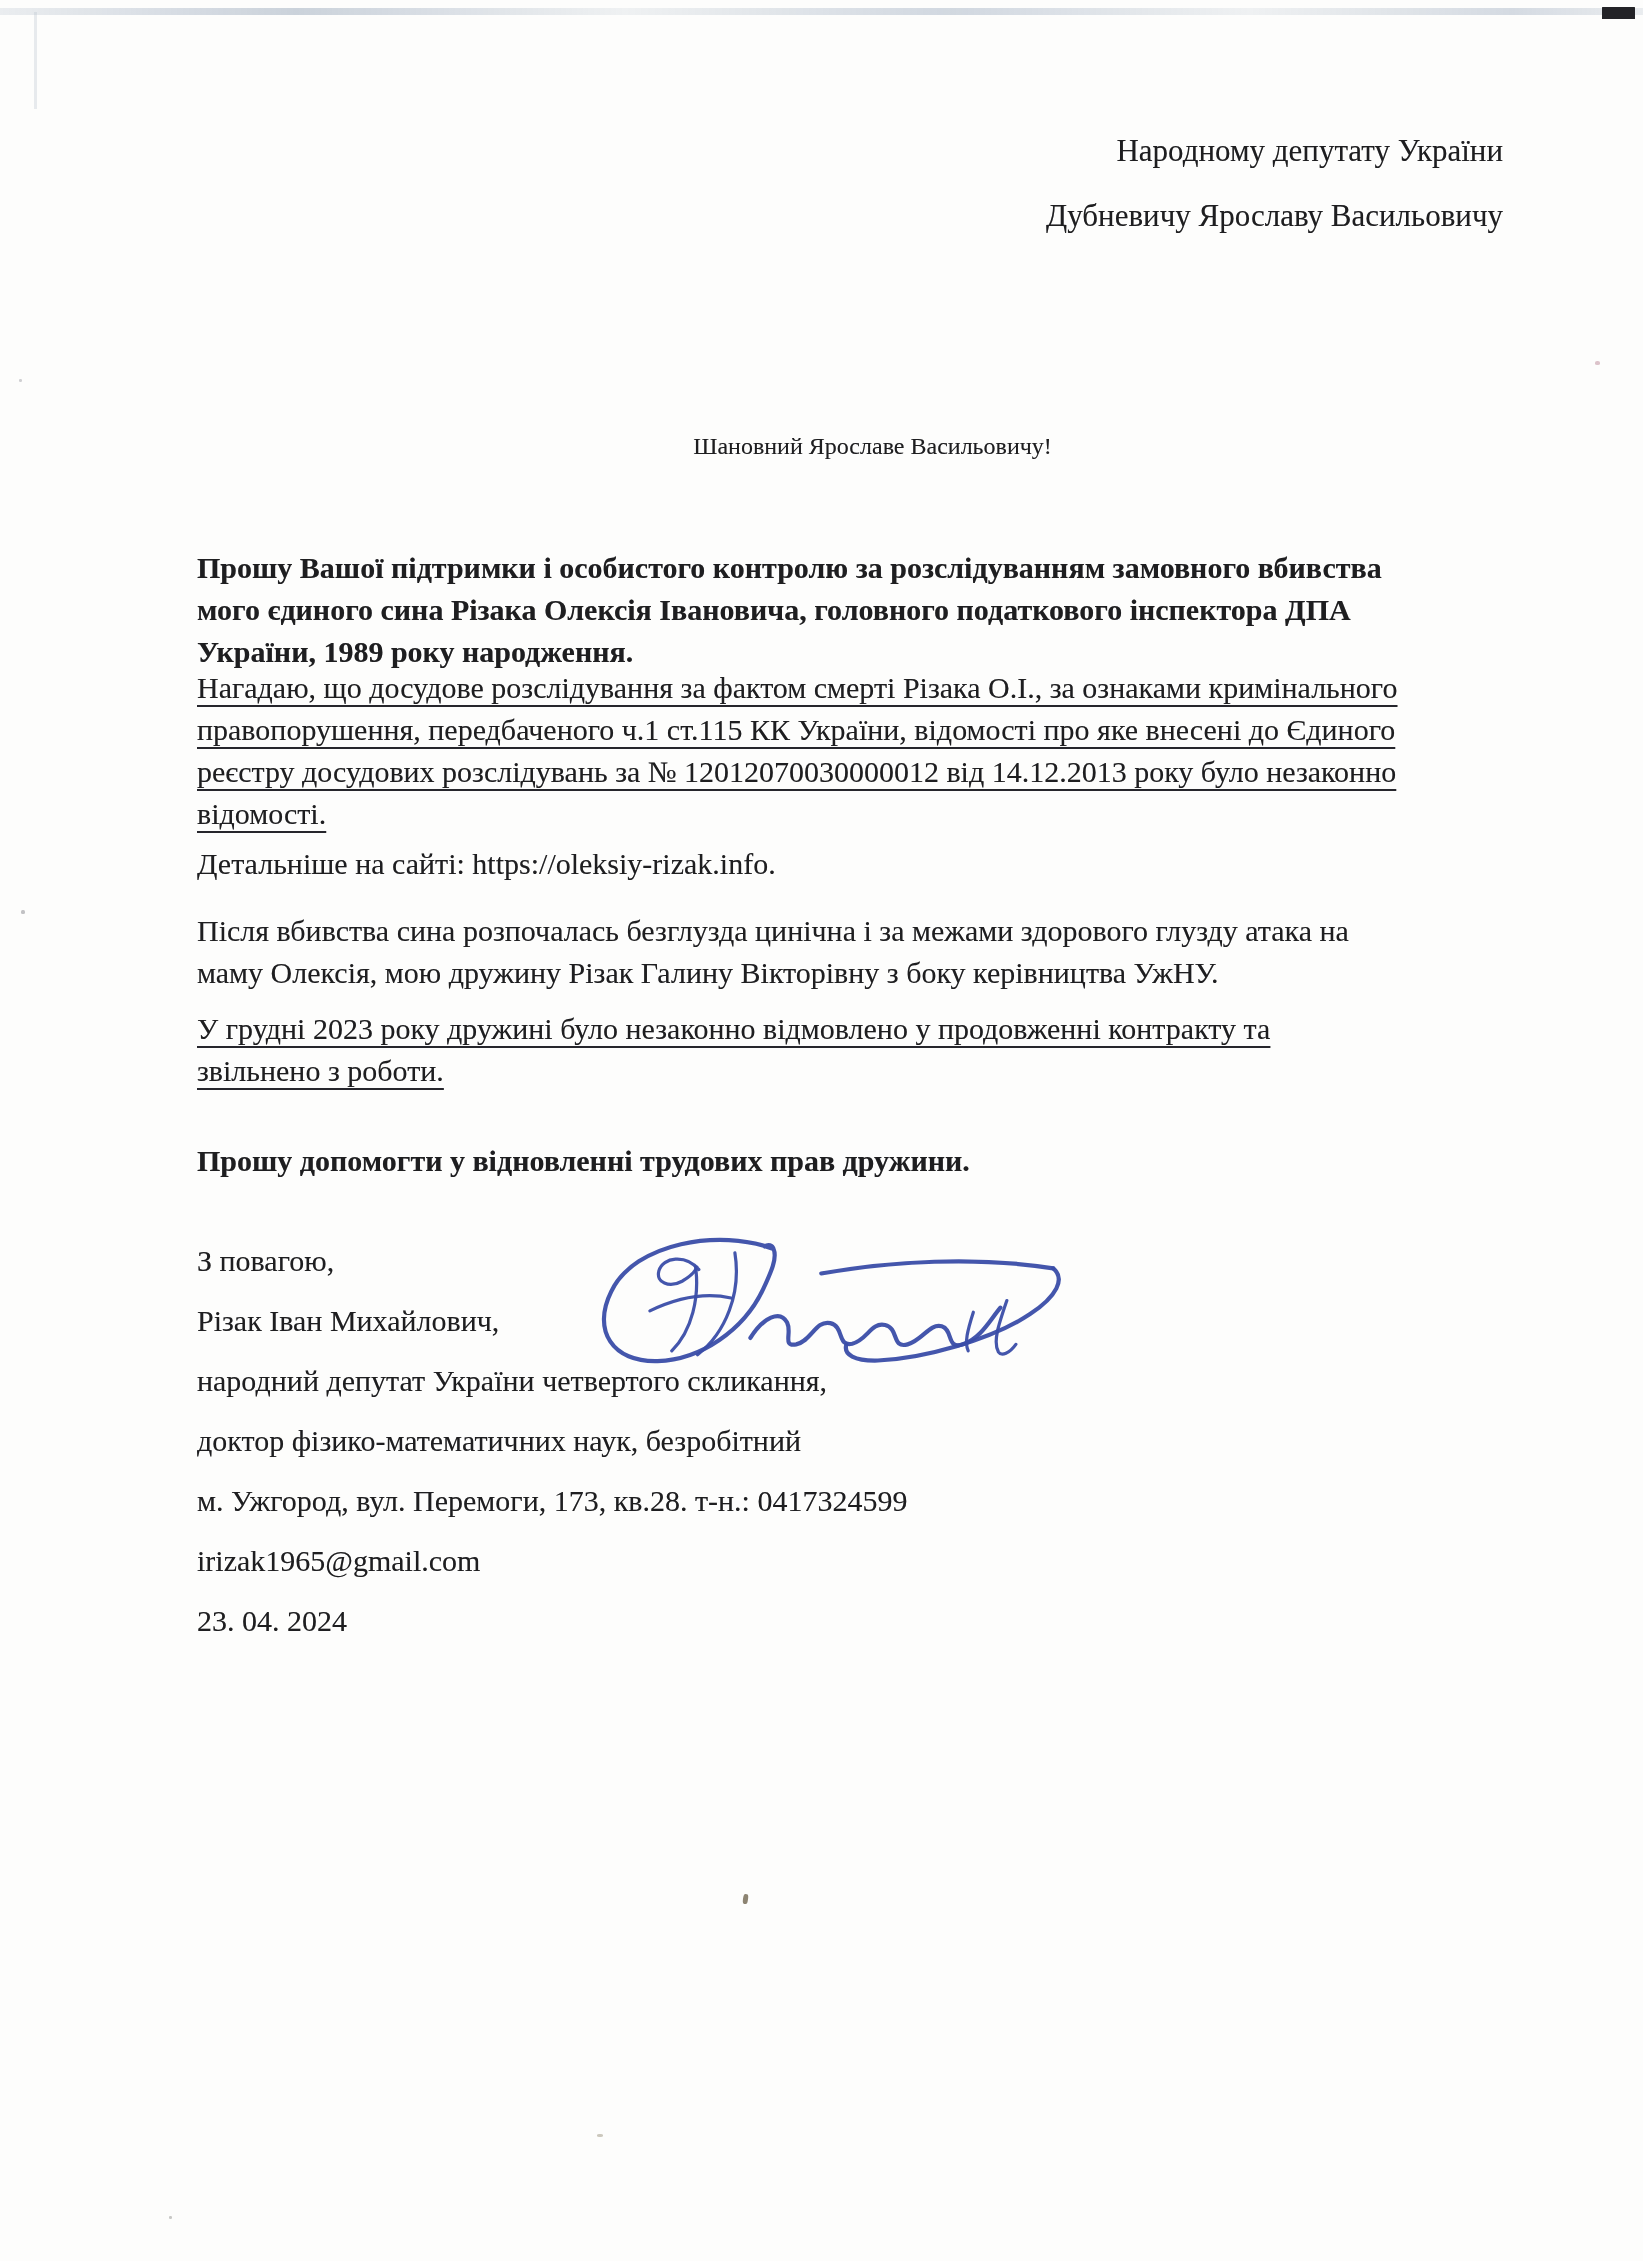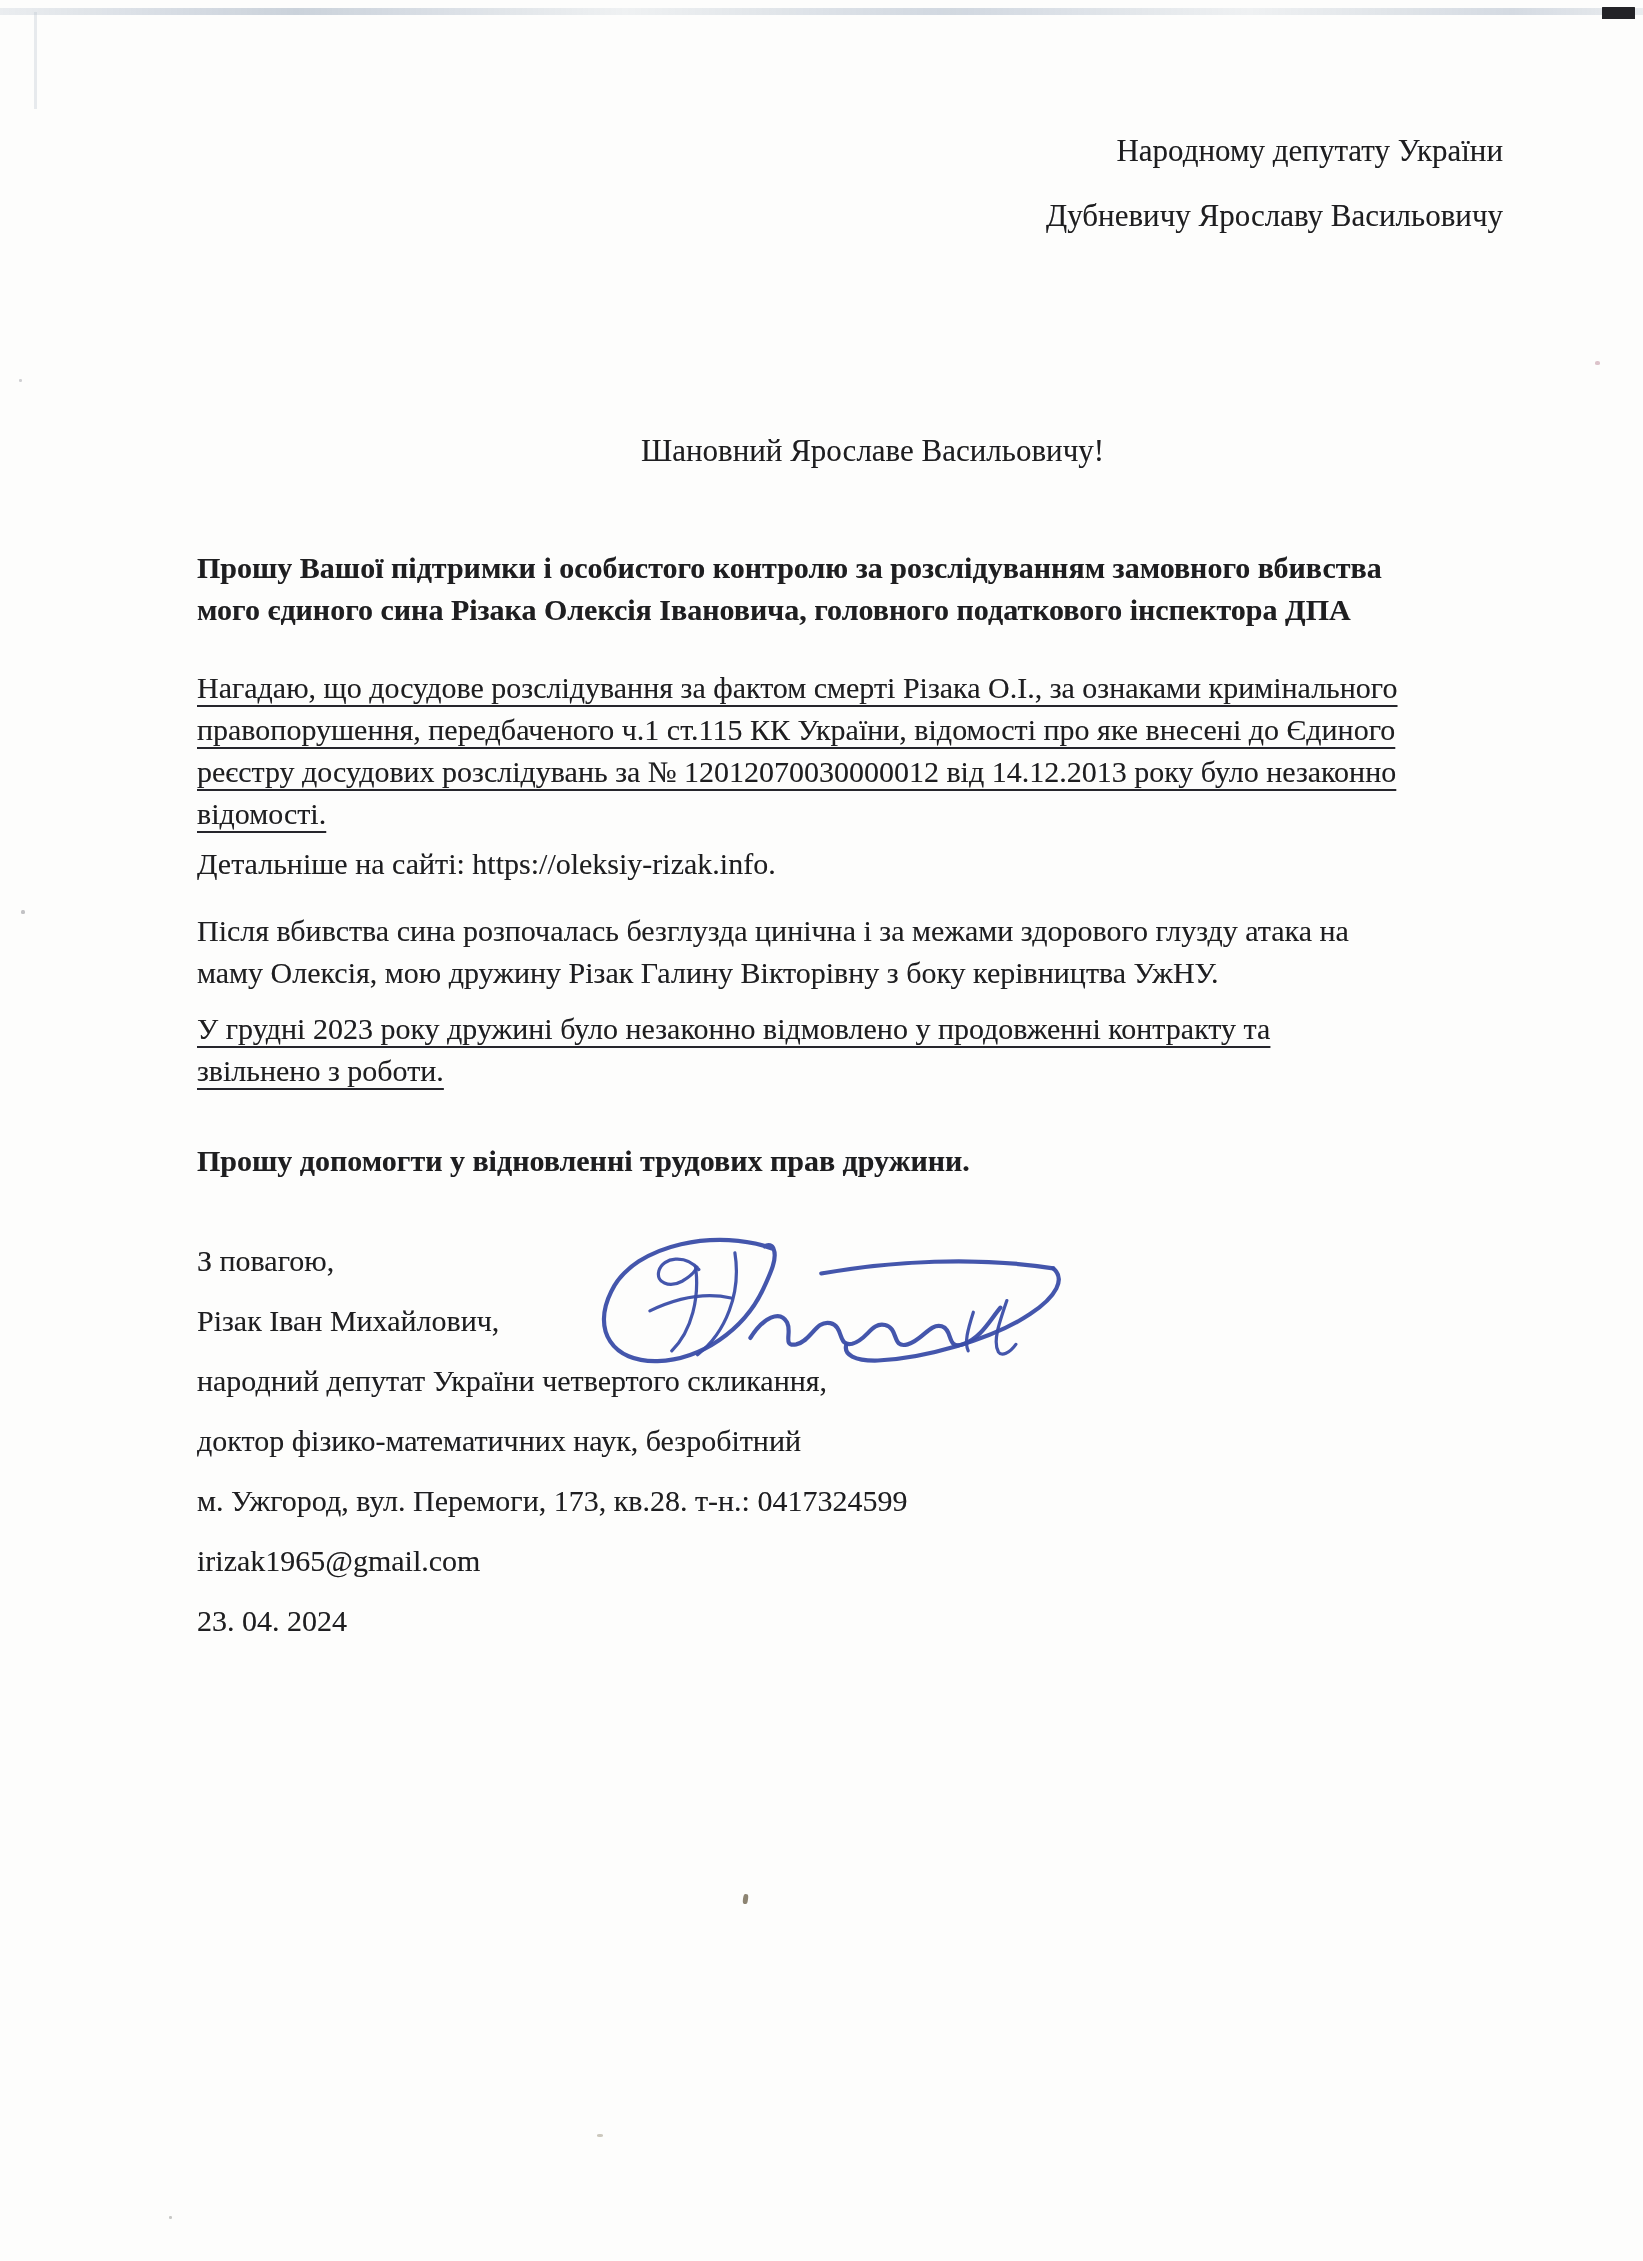--- a/index.html
+++ b/index.html
@@ -23,21 +23,21 @@
     text-underline-offset:7px;
     text-decoration-color:#26262c;
   }
 
   .recipient{
     position:absolute; right:141px; top:118px;
     font-size:31px; line-height:65px; text-align:right;margin-left:8px;
   }
   .salutation{
     position:absolute; left:197px; top:433px; width:1299px;
-    font-size:31px; text-align:center; padding-left:52px; box-sizing:border-box;
+    font-size:24px; text-align:center; padding-left:52px; box-sizing:border-box;
   }
   .signoff{
     position:absolute; left:197px; top:1231px;
     font-size:30px; line-height:60px;
   }
 
   .signature{ position:absolute; left:588px; top:1232px; width:482px; height:141px; }
   .signature svg{ width:100%; height:100%; display:block; }
   .sig-stroke{ fill:none; stroke:#3a4da8; stroke-width:6.5; stroke-linecap:round; stroke-linejoin:round; opacity:.95; }
   .sig-thin{ stroke-width:5; }
@@ -85,20 +85,21 @@
   <div class="recipient txt">
     <div class="line">Народному депутату України</div>
     <div class="line">Дубневичу Ярославу Васильовичу</div>
   </div>
 
   <div class="salutation txt">Шановний Ярославе Васильовичу!</div>
 
   <div class="block bold txt" style="top:521px;">
     <div class="line">Прошу Вашої підтримки і особистого контролю за розслідуванням замовного вбивства</div>
     <div class="line">мого єдиного сина Різака Олексія Івановича, головного податкового інспектора ДПА</div>
+    <div class="line">України, 1989 року народження.</div>
   </div>
 
   <div class="block uline txt" style="top:667px;">
     <div class="line"><span>Нагадаю, що досудове розслідування за фактом смерті Різака О.І., за ознаками кримінального</span></div>
     <div class="line"><span>правопорушення, передбаченого ч.1 ст.115 КК України, відомості про яке внесені до Єдиного</span></div>
     <div class="line"><span>реєстру досудових розслідувань за № 12012070030000012 від 14.12.2013 року було незаконно</span></div>
     <div class="line"><span>відомості.</span></div>
   </div>
 
   <div class="block txt" style="top:843px;">

